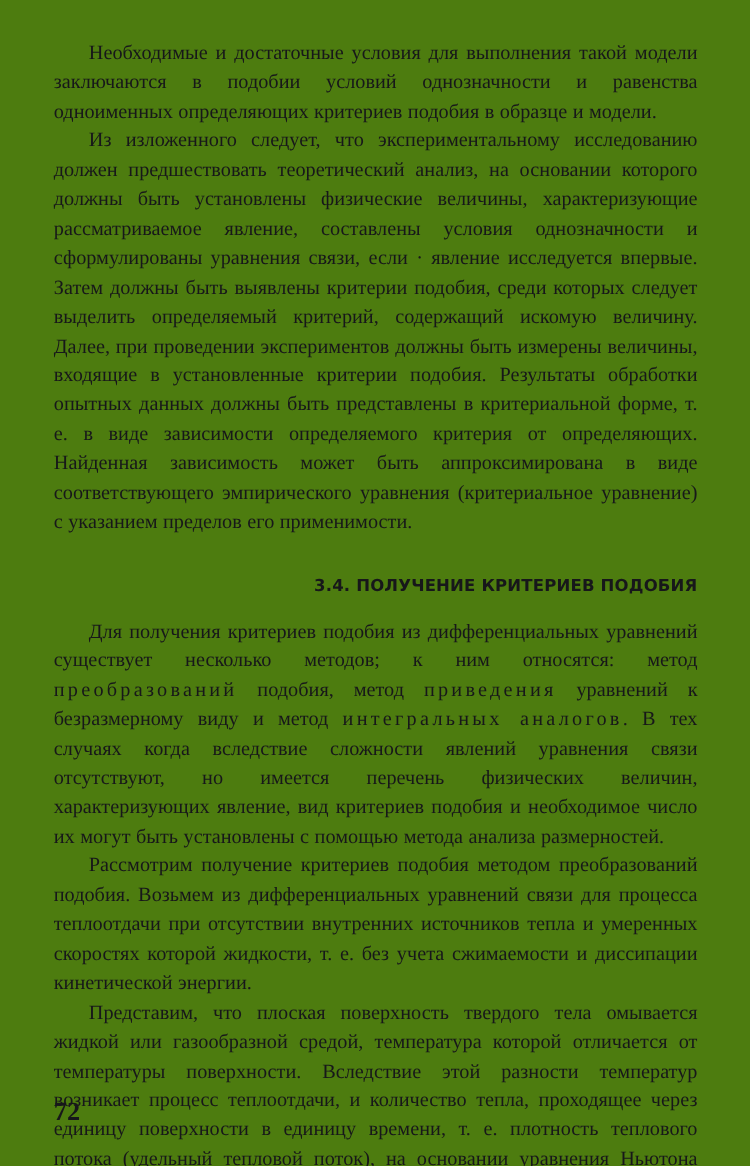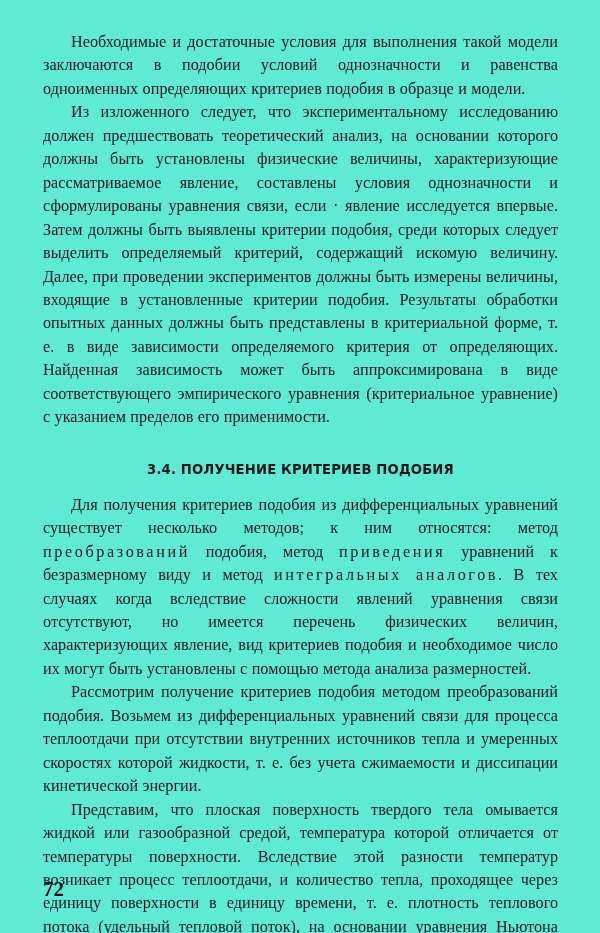--- a/index.html
+++ b/index.html
@@ -13,21 +13,21 @@
     font-family: "Liberation Serif", "DejaVu Serif", serif;
     color: #17171a;
     overflow: hidden;
     position: relative;
   }
   .page {
     position: absolute;
     left: 0; top: 0;
     width: 600px;
     height: 933px;
-    background: #5eead4;
+    background: #4d7c0f;
   }
   .textblock {
     position: absolute;
     left: 43px;
     top: 31px;
     width: 515px;
   }
   p.para {
     margin: 0;
     text-align: justify;
@@ -43,21 +43,21 @@
     letter-spacing: 2.6px;
   }
   h2.section-heading {
     margin: 0;
     font-family: "DejaVu Sans", "Liberation Sans", sans-serif;
     font-weight: bold;
     font-size: 13.2px;
     letter-spacing: 0.15px;
     line-height: 18px;
     color: #17171a;
-    text-align: center;
+    text-align: right;
   }
   .gap-before-heading { height: 31px; }
   .gap-after-heading  { height: 15px; }
   .page-number {
     position: absolute;
     left: 43px;
     top: 880px;
     font-family: "Liberation Serif", "DejaVu Serif", serif;
     font-weight: bold;
     font-size: 21px;

